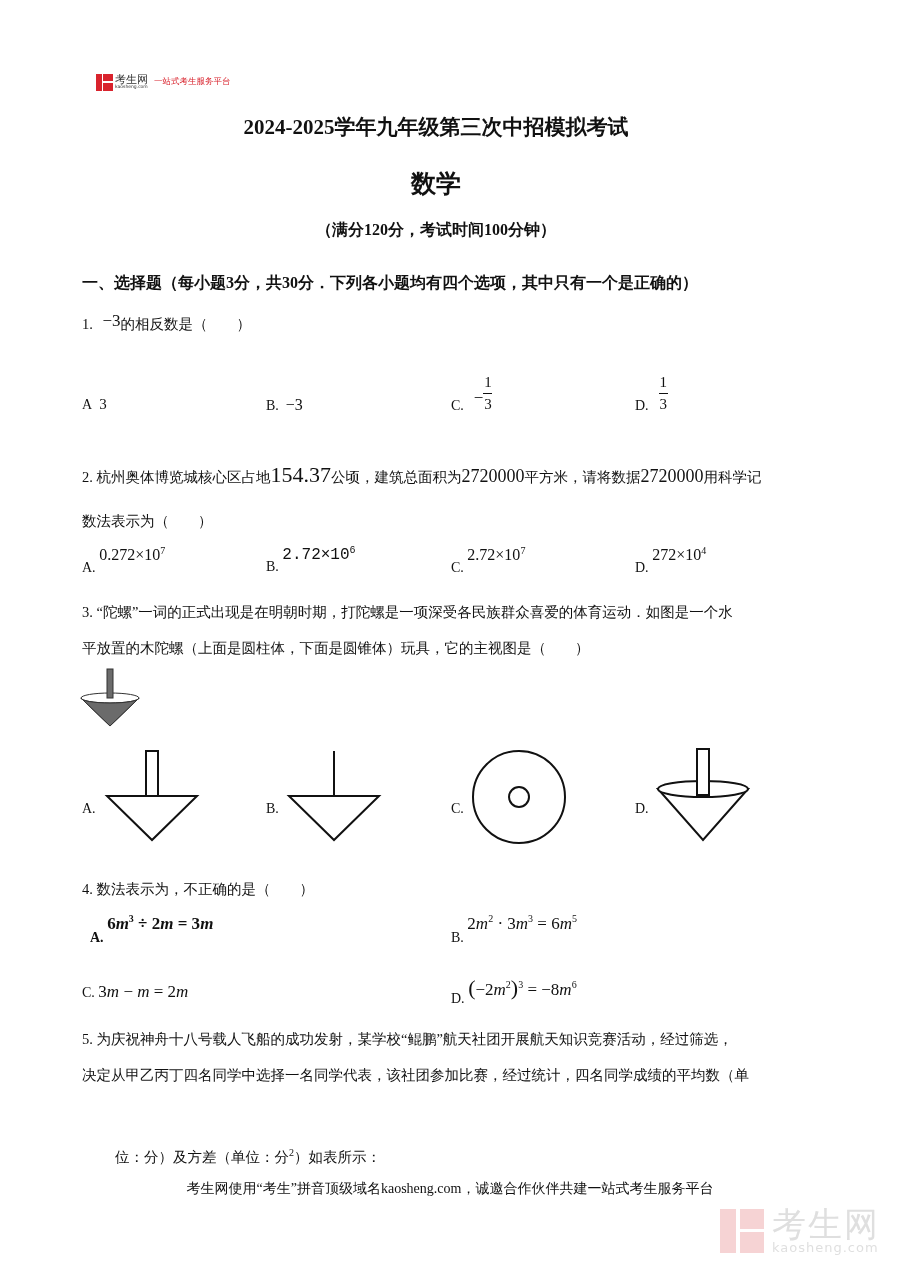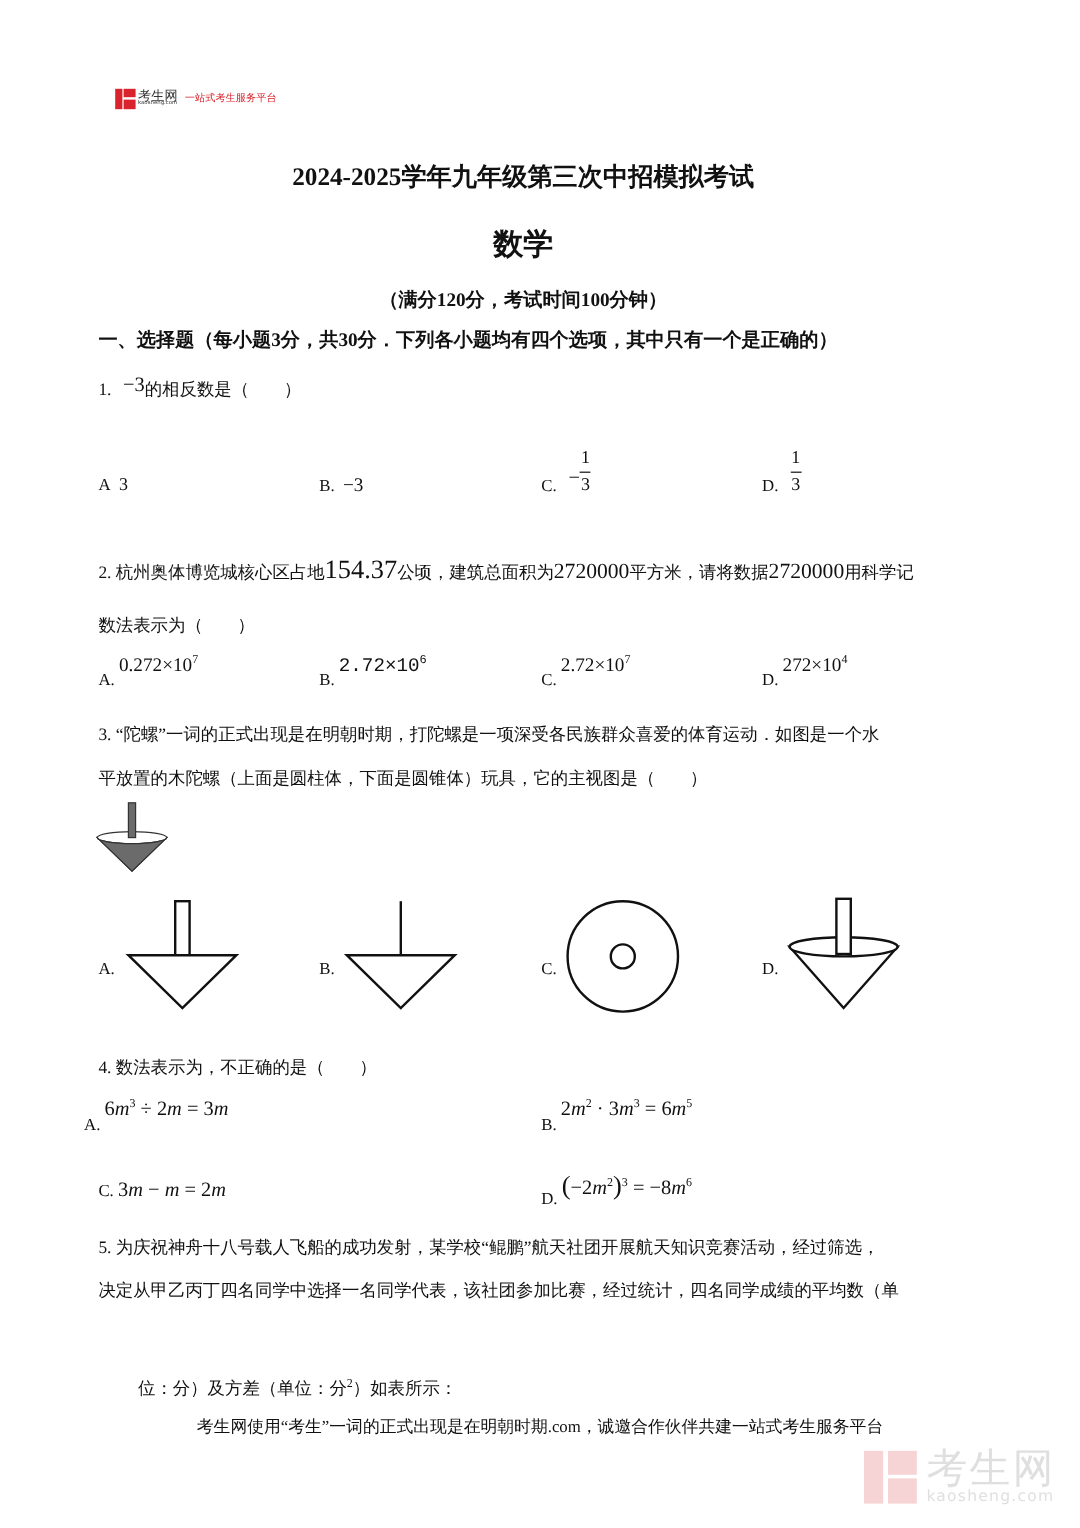--- a/index.html
+++ b/index.html
@@ -9,21 +9,21 @@
   .logo { left: 96px; top: 72px; height: 20px; display: flex; align-items: center; }
   .logo-mark { width: 17px; height: 17px; position: relative; }
   .logo-mark .p1 { position: absolute; left: 0; top: 0; width: 6px; height: 17px; background: #d9232d; }
   .logo-mark .p2 { position: absolute; left: 7px; top: 0; width: 10px; height: 7px; background: #d9232d; }
   .logo-mark .p3 { position: absolute; left: 7px; top: 9px; width: 10px; height: 8px; background: #d9232d; }
   .logo-text { margin-left: 2px; display: flex; flex-direction: column; line-height: 1; }
   .logo-cn { font-family: "DejaVu Sans", sans-serif; font-size: 11px; color: #333; letter-spacing: 0px; }
   .logo-en { font-family: "DejaVu Sans", sans-serif; font-size: 4.5px; color: #333; }
   .logo-slogan { margin-left: 6px; font-family: "DejaVu Sans", sans-serif; font-size: 8.5px; color: #d9232d; }
 
-  .title { left: 0; width: 872px; text-align: center; font-weight: bold; margin-top: 20px; }
+  .title { left: 0; width: 872px; text-align: center; font-weight: bold; }
   .t1 { top: 113px; font-size: 21px; }
   .t2 { top: 167px; font-size: 25px; }
   .t3 { top: 220px; font-size: 16px; }
   .section { left: 82px; top: 273px; font-size: 16px; font-weight: bold; }
   .q { font-size: 14.5px; }
   .opt { font-size: 14px; }
   .math { font-family: "Liberation Serif", serif; font-size: 17px; }
   .mi { font-style: italic; }
   sup { font-size: 10px; vertical-align: super; line-height: 0; }
   .frac { display: inline-flex; flex-direction: column; align-items: center; vertical-align: middle; font-size: 15px; line-height: 1.1; }
@@ -148,21 +148,21 @@
   <polygon points="2,41 92,41 47,92" fill="#fff" stroke="#111" stroke-width="2"></polygon>
   <ellipse cx="47" cy="41" rx="45" ry="8" fill="#fff" stroke="#111" stroke-width="2"></ellipse>
   <rect x="41" y="1" width="12" height="46" fill="#fff" stroke="#111" stroke-width="2"></rect>
 </svg>
 
 <div class="abs q" style="left:82px; top:880px;">
   <span>4.</span>
   <span>数法表示为，不正确的是（　　）</span>
 </div>
 
-<div class="abs opt" style="left:70px; top:914px;">
+<div class="abs opt" style="left:90px; top:914px;font-weight:bold;">
   <span style="position:relative; top:13px;">A.</span>
   <span class="math">6<span class="mi">m</span><sup>3</sup> ÷ 2<span class="mi">m</span> = 3<span class="mi">m</span></span>
 </div>
 <div class="abs opt" style="left:451px; top:914px;">
   <span style="position:relative; top:13px;">B.</span>
   <span class="math">2<span class="mi">m</span><sup>2</sup> · 3<span class="mi">m</span><sup>3</sup> = 6<span class="mi">m</span><sup>5</sup></span>
 </div>
 <div class="abs opt" style="left:82px; top:982px;">
   <span>C.</span>
   <span class="math">3<span class="mi">m</span> − <span class="mi">m</span> = 2<span class="mi">m</span></span>
@@ -174,21 +174,21 @@
 
 <div class="abs q" style="left:82px; top:1030px; white-space:nowrap;">
   <span>5.</span>
   <span>为庆祝神舟十八号载人飞船的成功发射，某学校“鲲鹏”航天社团开展航天知识竞赛活动，经过筛选，</span>
 </div>
 <div class="abs q" style="left:82px; top:1066px; white-space:nowrap;">决定从甲乙丙丁四名同学中选择一名同学代表，该社团参加比赛，经过统计，四名同学成绩的平均数（单</div>
 <div class="abs q" style="left:82px; top:1148px;margin-left:33px;">
   <span>位：分）及方差（单位：分</span><sup>2</sup><span>）如表所示：</span>
 </div>
 
-<div class="abs footer">考生网使用“考生”一词的正式出现是在明朝时期.com，诚邀合作伙伴共建一站式考生服务平台</div>
+<div class="abs footer">考生网使用“考生”拼音顶级域名kaosheng.com，诚邀合作伙伴共建一站式考生服务平台</div>
 
 <div class="abs wm">
   <div class="wm-mark">
       <div class="p1"></div>
       <div class="p2"></div>
       <div class="p3"></div>
     </div>
   <div class="wm-text">
     <span class="wm-cn">考生网</span>
     <span class="wm-en">kaosheng.com</span>

